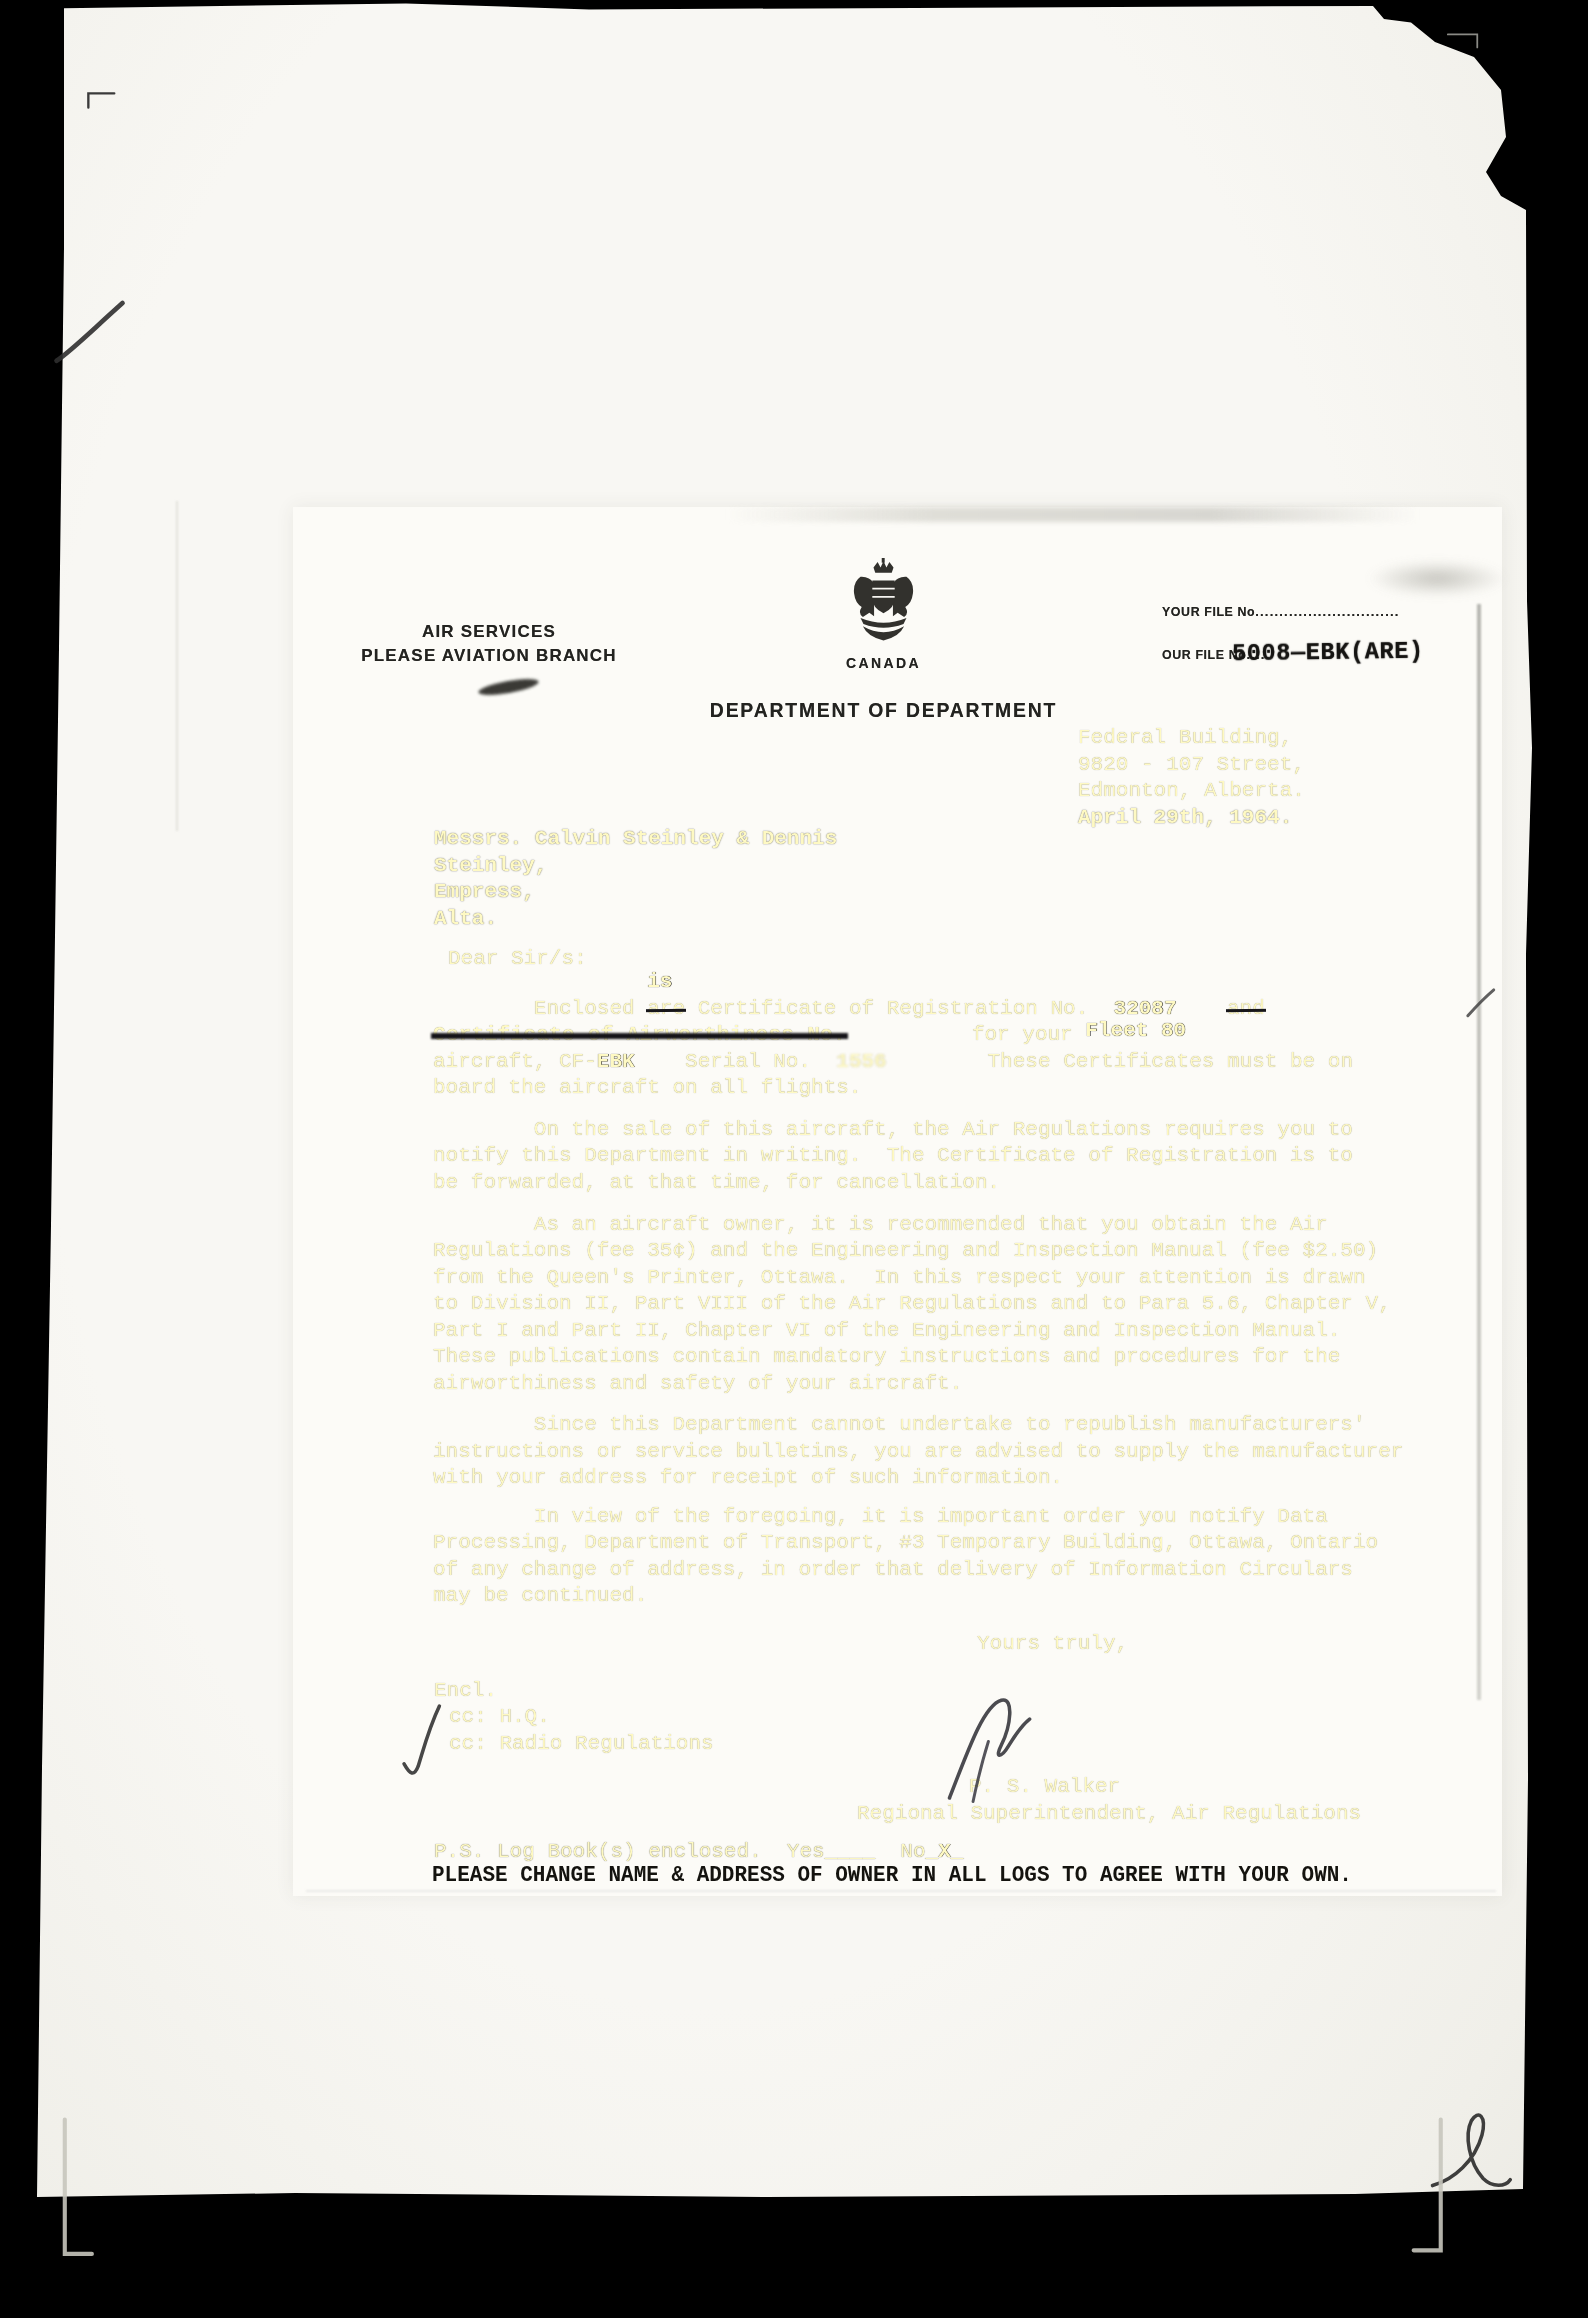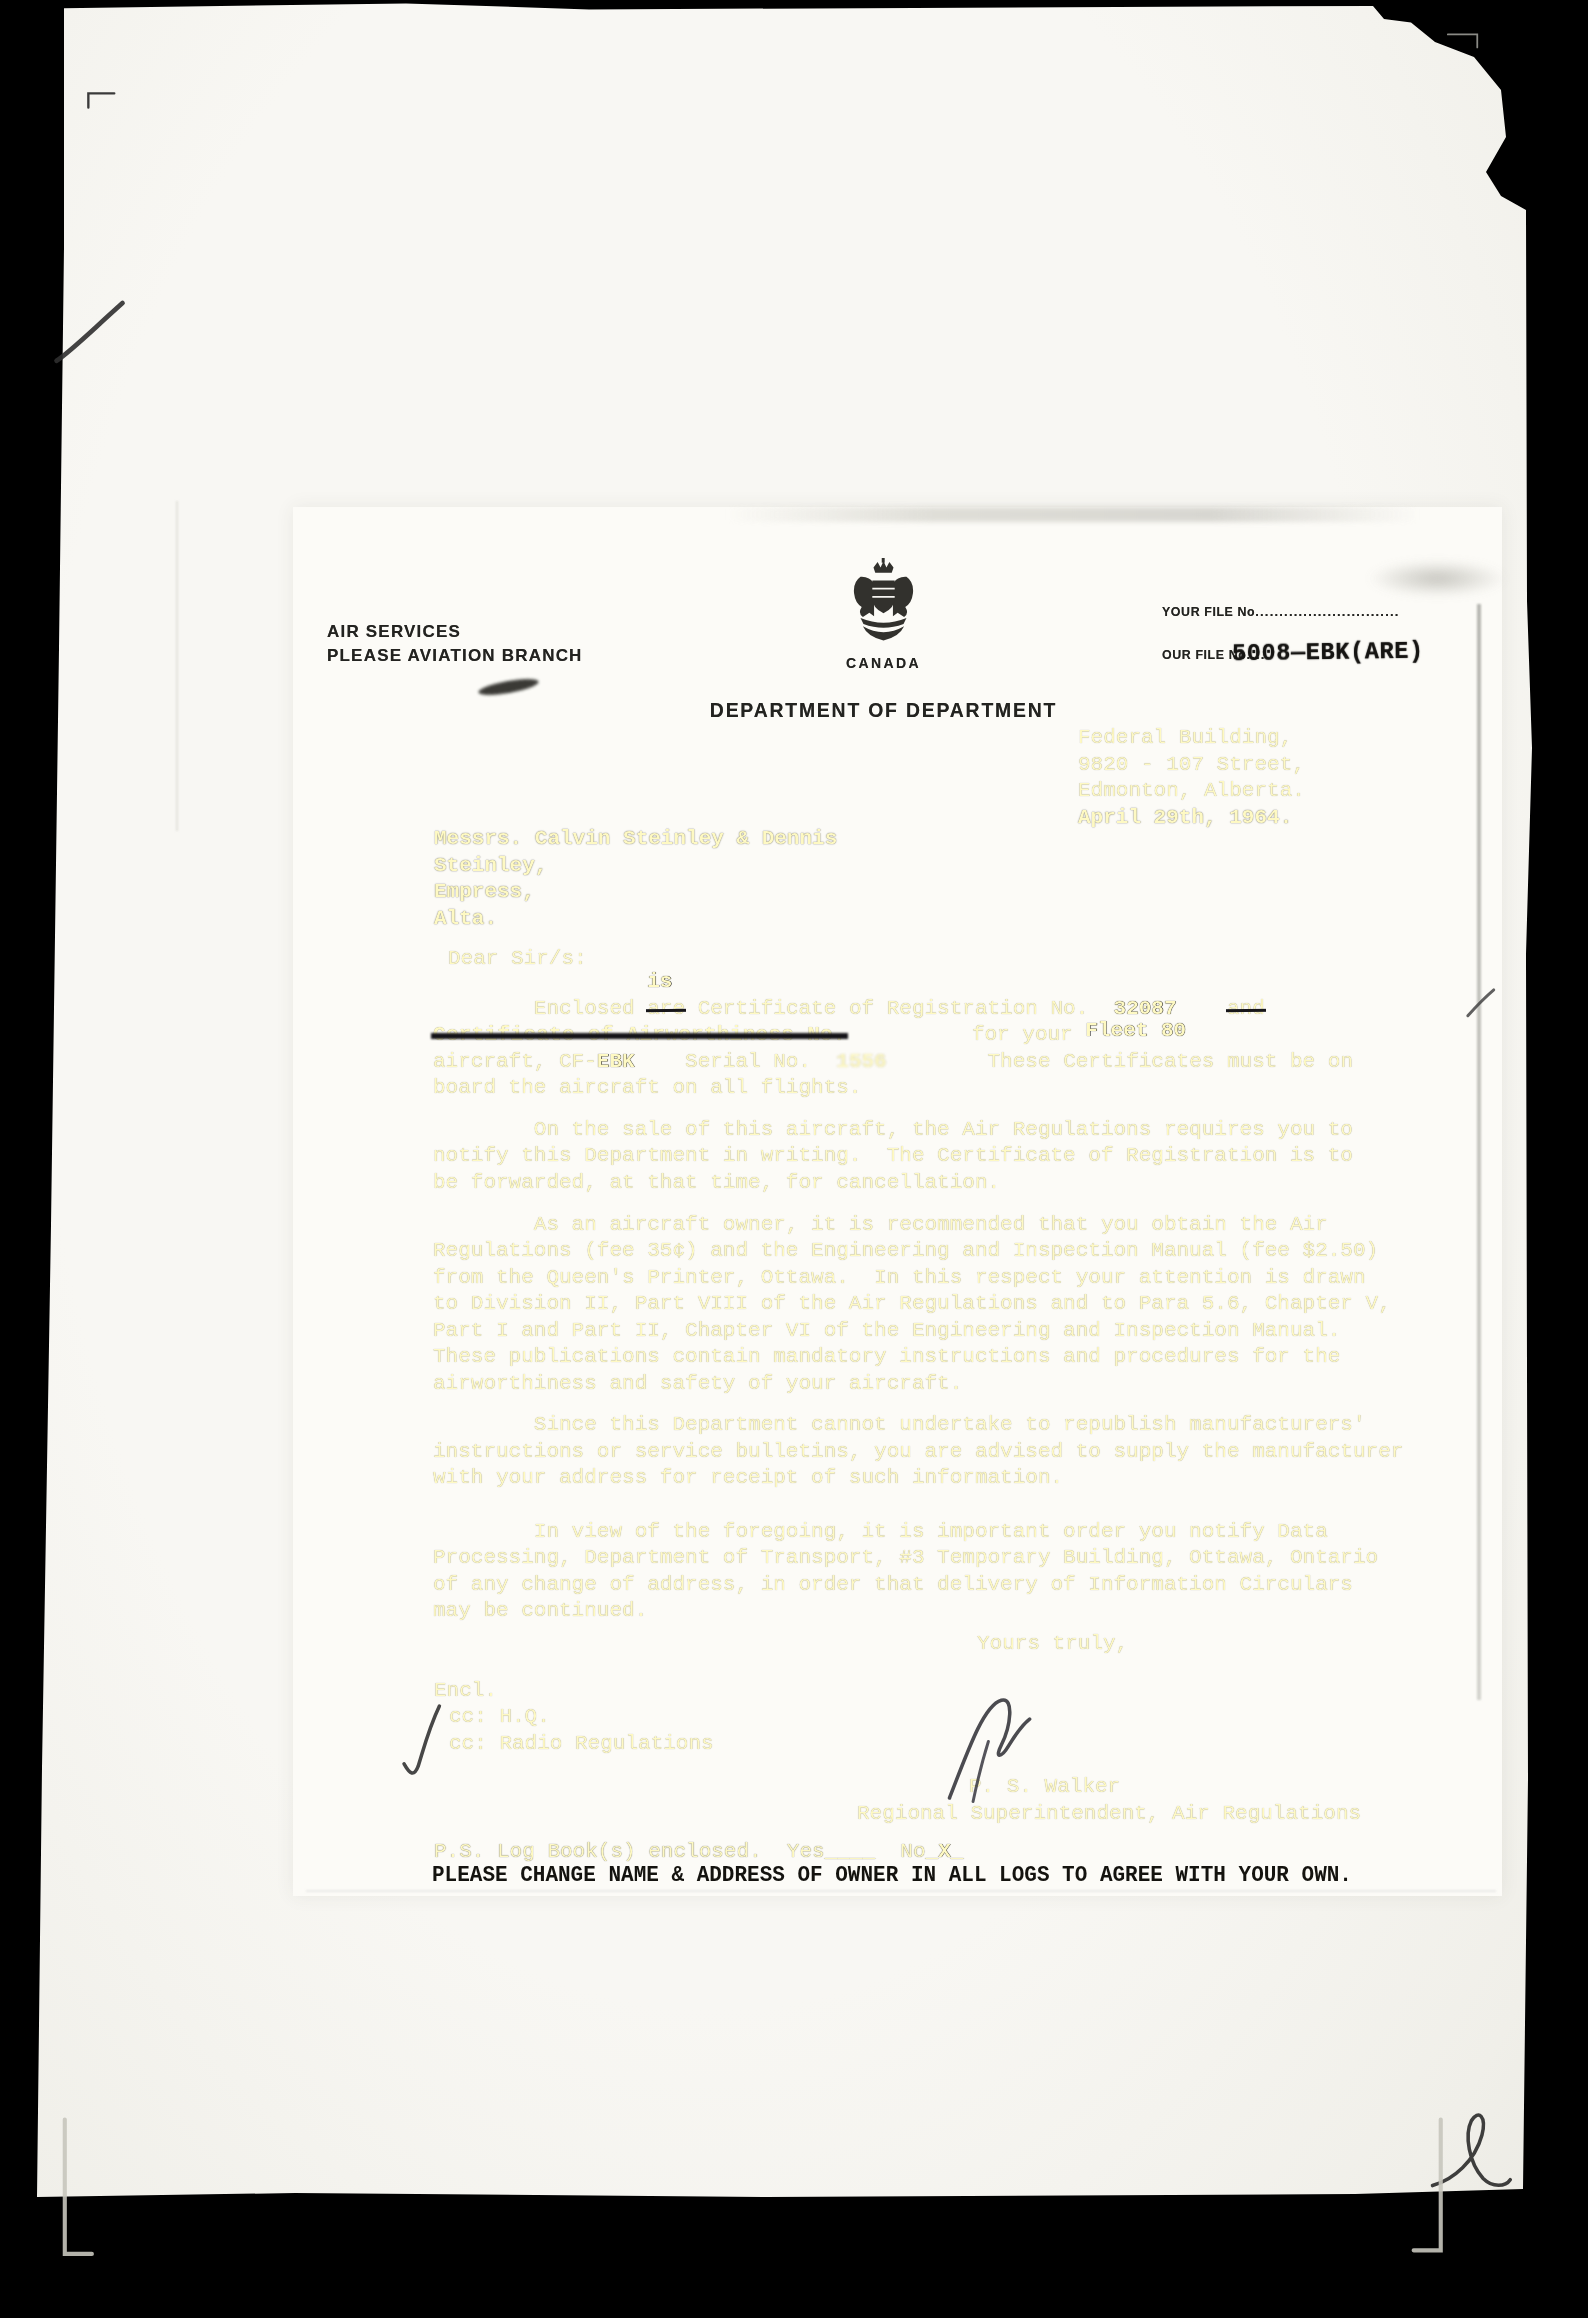--- a/index.html
+++ b/index.html
@@ -25,33 +25,33 @@
   .edge-bottom{position:absolute;left:306px;top:1890px;width:1190px;height:2.4px;background:#ddd;
     filter:blur(1.2px);opacity:.6}
   .edge-left-faint{position:absolute;left:176px;top:501px;width:1.8px;height:330px;background:#ddddd6;
     filter:blur(1.2px);opacity:.8}
   .ink-smudge{position:absolute;left:478px;top:681px;width:61px;height:11.8px;background:#262521;
     border-radius:50%;filter:blur(1.8px);transform:rotate(-10deg);opacity:.9}
   .mono{font-family:"Liberation Mono","DejaVu Sans Mono",monospace;font-size:21px;line-height:26.5px;
     color:#fef9c3;text-shadow:0 0 0.7px rgba(25,24,22,.55)}
   .tl{white-space:pre;display:block}
   .print{font-weight:bold;color:#232320;text-shadow:0 0 0.5px rgba(30,30,28,.6)}
-  .lh-left{left:327px;top:620px;width:324px;font-size:17px;line-height:23.6px;
+  .lh-left{left:327px;top:620px;width:324px;text-align:center;font-size:17px;line-height:23.6px;
     letter-spacing:1.2px}
   .crest-caption{left:844px;top:655px;width:79px;text-align:center;font-size:14px;
     letter-spacing:2.4px}
   .dept{left:589px;top:699px;width:589px;text-align:center;font-size:19.4px;letter-spacing:1.8px}
   .file-row{font-size:12.4px;letter-spacing:0.6px;white-space:nowrap}
   .file-row .dots{letter-spacing:1.2px;font-size:13px}
   .file-our{position:absolute}
   .typed-file{position:absolute;left:70px;top:-8.2px;font-family:"Liberation Mono",monospace;
     font-size:23.6px;font-weight:bold;filter:blur(0.3px);transform:rotate(-.8deg);
     text-shadow:0 0 1.2px rgba(15,15,15,.9);color:#151412}
   .para{margin-bottom:15.3px}
-  .gap-lg{margin-bottom:27px}
+  .gap-lg{margin-bottom:12px}
   .x{position:relative;font-weight:normal}
   .x::after{content:"";position:absolute;left:-1.2px;right:-1.2px;top:12.4px;height:2.9px;background:#17161a;
     filter:blur(0.6px);transform:rotate(-.5deg)}
   .xh{position:relative;font-weight:bold;filter:blur(0.6px);letter-spacing:0.3px}
   .xh::after{content:"";position:absolute;left:-2.4px;right:-2.4px;top:10px;height:5.9px;background:#151418;
     filter:blur(0.9px)}
   .ot{font-weight:bold;text-shadow:0 0 0.9px #111,0.3px 0.3px 0.6px #111}
   .sm{font-weight:bold;filter:blur(1.2px)}
   .raise{position:relative;top:-4.1px}
   .smb{font-weight:bold;text-shadow:0 0 1.2px rgba(20,20,20,.8);filter:blur(0.2px)}

